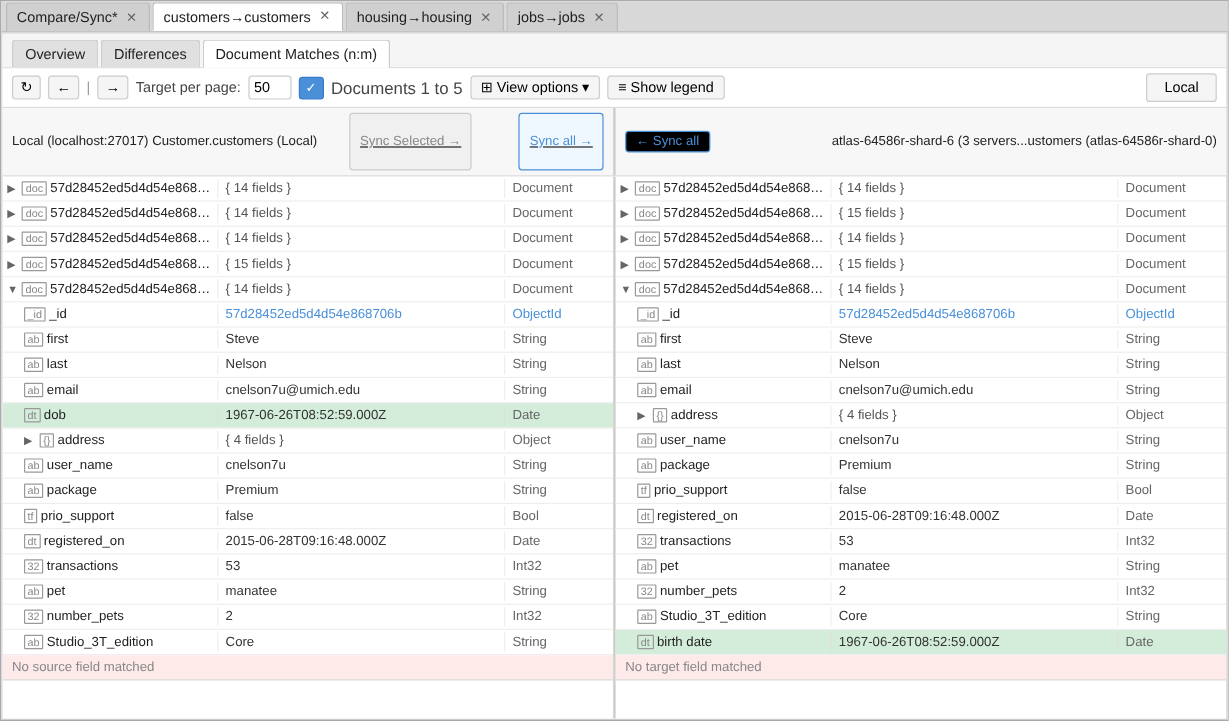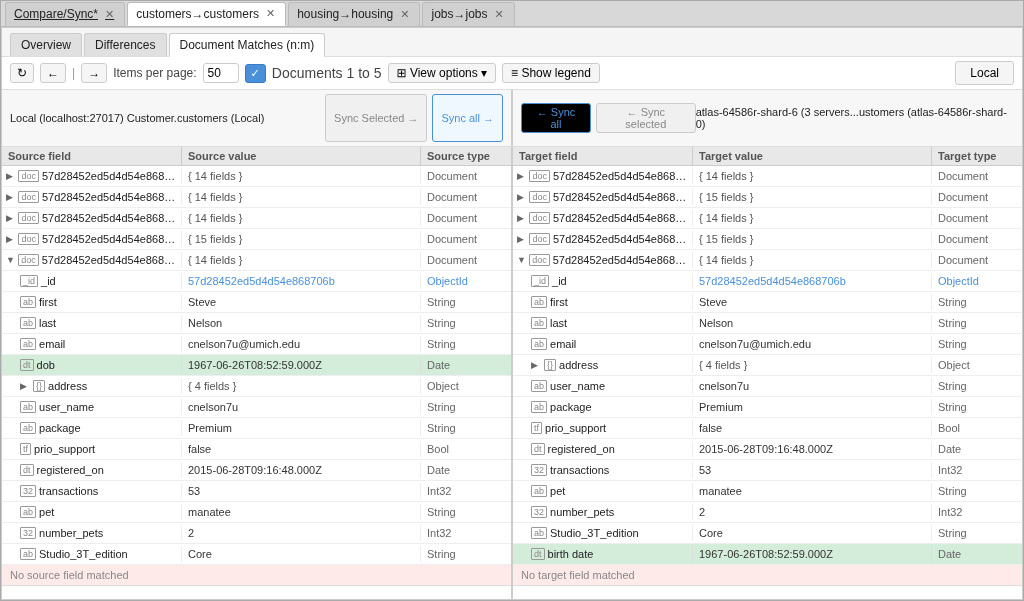--- a/index.html
+++ b/index.html
@@ -4,21 +4,21 @@
   <style>
     * { box-sizing: border-box; margin: 0; padding: 0; }
     body { font-family: -apple-system, BlinkMacSystemFont, 'Segoe UI', Arial, sans-serif; font-size: 12px; background: #f0f0f0; color: #222; }
   </style>
 </head>
 <body>
 
 <div style="width:1024px; height:601px; display:flex; flex-direction:column; background:#f0f0f0; border:1px solid #aaa; overflow:hidden;">
 
   <div style="display:flex; align-items:center; background:#d8d8d8; border-bottom:1px solid #bbb; height:26px; padding-left:4px;">
-    <div style="display:flex; align-items:center; padding:3px 8px; background:#d0d0d0; border:1px solid #bbb; border-bottom:none; border-radius:3px 3px 0 0; font-size:12px; gap:5px; height:24px; cursor:pointer;text-decoration:underline;">
+    <div style="display:flex; align-items:center; padding:3px 8px; background:#d0d0d0; border:1px solid #bbb; border-bottom:none; border-radius:3px 3px 0 0; font-size:12px; gap:5px; height:24px; cursor:pointer;">
       <span>Compare/Sync*</span>
       <span style="font-size:11px; color:#666; cursor:pointer; padding:0 2px; border-radius:2px;">✕</span>
     </div>
     <div style="display:flex; align-items:center; padding:3px 8px; background:#fff; border:1px solid #bbb; border-bottom:1px solid #fff; border-radius:3px 3px 0 0; font-size:12px; gap:5px; height:24px; cursor:pointer; margin-left:2px; z-index:2;">
       <span>customers→customers</span>
       <span style="font-size:11px; color:#666; cursor:pointer; padding:0 2px; border-radius:2px;">✕</span>
     </div>
     <div style="display:flex; align-items:center; padding:3px 8px; background:#d0d0d0; border:1px solid #bbb; border-bottom:none; border-radius:3px 3px 0 0; font-size:12px; gap:5px; height:24px; cursor:pointer; margin-left:2px;">
       <span>housing→housing</span>
       <span style="font-size:11px; color:#666; cursor:pointer; padding:0 2px; border-radius:2px;">✕</span>
@@ -47,60 +47,47 @@
       <button style="padding:2px 6px; border:1px solid #ccc; background:#f5f5f5; cursor:pointer; font-size:12px; border-radius:3px;">
         <span>↻</span>
       </button>
       <button style="padding:2px 6px; border:1px solid #ccc; background:#f5f5f5; cursor:pointer; font-size:12px; border-radius:3px;">
         <span>←</span>
       </button>
       <span style="color:#999;">|</span>
       <button style="padding:2px 6px; border:1px solid #ccc; background:#f5f5f5; cursor:pointer; font-size:12px; border-radius:3px;">
         <span>→</span>
       </button>
-      <span style="font-size:12px; color:#444;">Items per page:</span>
+      <span style="font-size:12px; color:#444;">Target per page:</span>
       <input value="50" style="width: 36px; padding: 2px 4px; border: 1px solid rgb(204, 204, 204); border-radius: 3px; font-size: 12px;">
       <div style="background:#4a90d9; color:white; border:1px solid #3a7bc8; border-radius:3px; padding:2px 5px; font-size:11px; cursor:pointer;">✓</div>
       <span style="font-size:14px; color:#444;">Documents 1 to 5</span>
       <button style="padding:2px 8px; border:1px solid #ccc; background:#f5f5f5; cursor:pointer; font-size:12px; border-radius:3px;">⊞ View options ▾</button>
       <button style="padding:2px 8px; border:1px solid #ccc; background:#f5f5f5; cursor:pointer; font-size:12px; border-radius:3px;">≡ Show legend</button>
       <button style="margin-left:auto; padding:4px 14px; border:1px solid #ccc; background:#f5f5f5; cursor:pointer; font-size:12px; border-radius:3px;">Local</button>
     </div>
 
     <div style="display:flex; border-bottom:1px solid #ddd; background:#f7f7f7;">
 
       <div style="flex:1; display:flex; align-items:center; justify-content:space-between; padding:4px 8px; border-right:2px solid #ccc; font-size:11px;">
         <span>Local (localhost:27017) Customer.customers (Local)</span>
-        <div style="display:flex; gap:5px;">
+        <div style="display:flex; gap:5px;text-decoration:underline;">
           <button style="padding:2px 8px; border:1px solid #ccc; background:#f0f0f0; cursor:pointer; font-size:11px; border-radius:3px; color:#888;">Sync Selected →</button>
-          <button style="padding:17px 8px; border:1px solid #4a90d9; background:#f0f8ff; cursor:pointer; font-size:11px; border-radius:3px; color:#4a90d9;">Sync all →</button>
+          <button style="padding:17px 8px; border:1px solid #4a90d9; background:#f0f8ff; cursor:pointer; font-size:11px; border-radius:3px; color:#4a90d9;margin-left:34px;">Sync all →</button>
         </div>
       </div>
 
       <div style="flex:1; display:flex; align-items:center; justify-content:space-between; padding:4px 8px; font-size:11px;">
         <div style="display:flex; gap:5px;">
           <button style="padding:2px 8px; border:1px solid #4a90d9; background:#000000; cursor:pointer; font-size:11px; border-radius:3px; color:#4a90d9;">← Sync all</button>
-          <button style="padding:2px 8px; border:1px solid #ccc; background:#f0f0f0; cursor:pointer; font-size:11px; border-radius:3px; color:#888;">← Sync selected</button>
         </div>
         <span style="font-size:11px;">atlas-64586r-shard-6 (3 servers...ustomers (atlas-64586r-shard-0)</span>
       </div>
     </div>
 
-    <div style="display:flex; border-bottom:1px solid #ccc; background:#e8e8e8;">
-      <div style="flex:1; display:grid; grid-template-columns:180px 1fr 90px; border-right:2px solid #ccc;">
-        <div style="padding:3px 6px; font-weight:600; font-size:11px; color:#555; border-right:1px solid #ccc;">Source field</div>
-        <div style="padding:3px 6px; font-weight:600; font-size:11px; color:#555; border-right:1px solid #ccc;">Source value</div>
-        <div style="padding:3px 6px; font-weight:600; font-size:11px; color:#555;">Source type</div>
-      </div>
-      <div style="flex:1; display:grid; grid-template-columns:180px 1fr 90px;">
-        <div style="padding:3px 6px; font-weight:600; font-size:11px; color:#555; border-right:1px solid #ccc;">Target field</div>
-        <div style="padding:3px 6px; font-weight:600; font-size:11px; color:#555; border-right:1px solid #ccc;">Target value</div>
-        <div style="padding:3px 6px; font-weight:600; font-size:11px; color:#555;">Target type</div>
-      </div>
-    </div>
 
     <div style="flex:1; display:flex; overflow-y:auto; overflow-x:hidden;">
 
       <div style="flex:1; border-right:2px solid #ccc; overflow:hidden;">
 
         <div style="display:grid; grid-template-columns:180px 1fr 90px; border-bottom:1px solid #eee; min-height:21px; align-items:center; cursor:pointer;">
           <div style="padding:2px 4px; font-size:11px; display:flex; align-items:center; gap:3px; border-right:1px solid #eee; overflow:hidden;">
             <span style="font-size:9px; color:#666; cursor:pointer; width:10px;">▶</span>
             <span style="font-size:9px; color:#888; border:1px solid #999; padding:0 2px; border-radius:1px; flex-shrink:0;">doc</span>
             <span style="font-size:11px; overflow:hidden; text-overflow:ellipsis; white-space:nowrap;">57d28452ed5d4d54e8686f5d</span>

